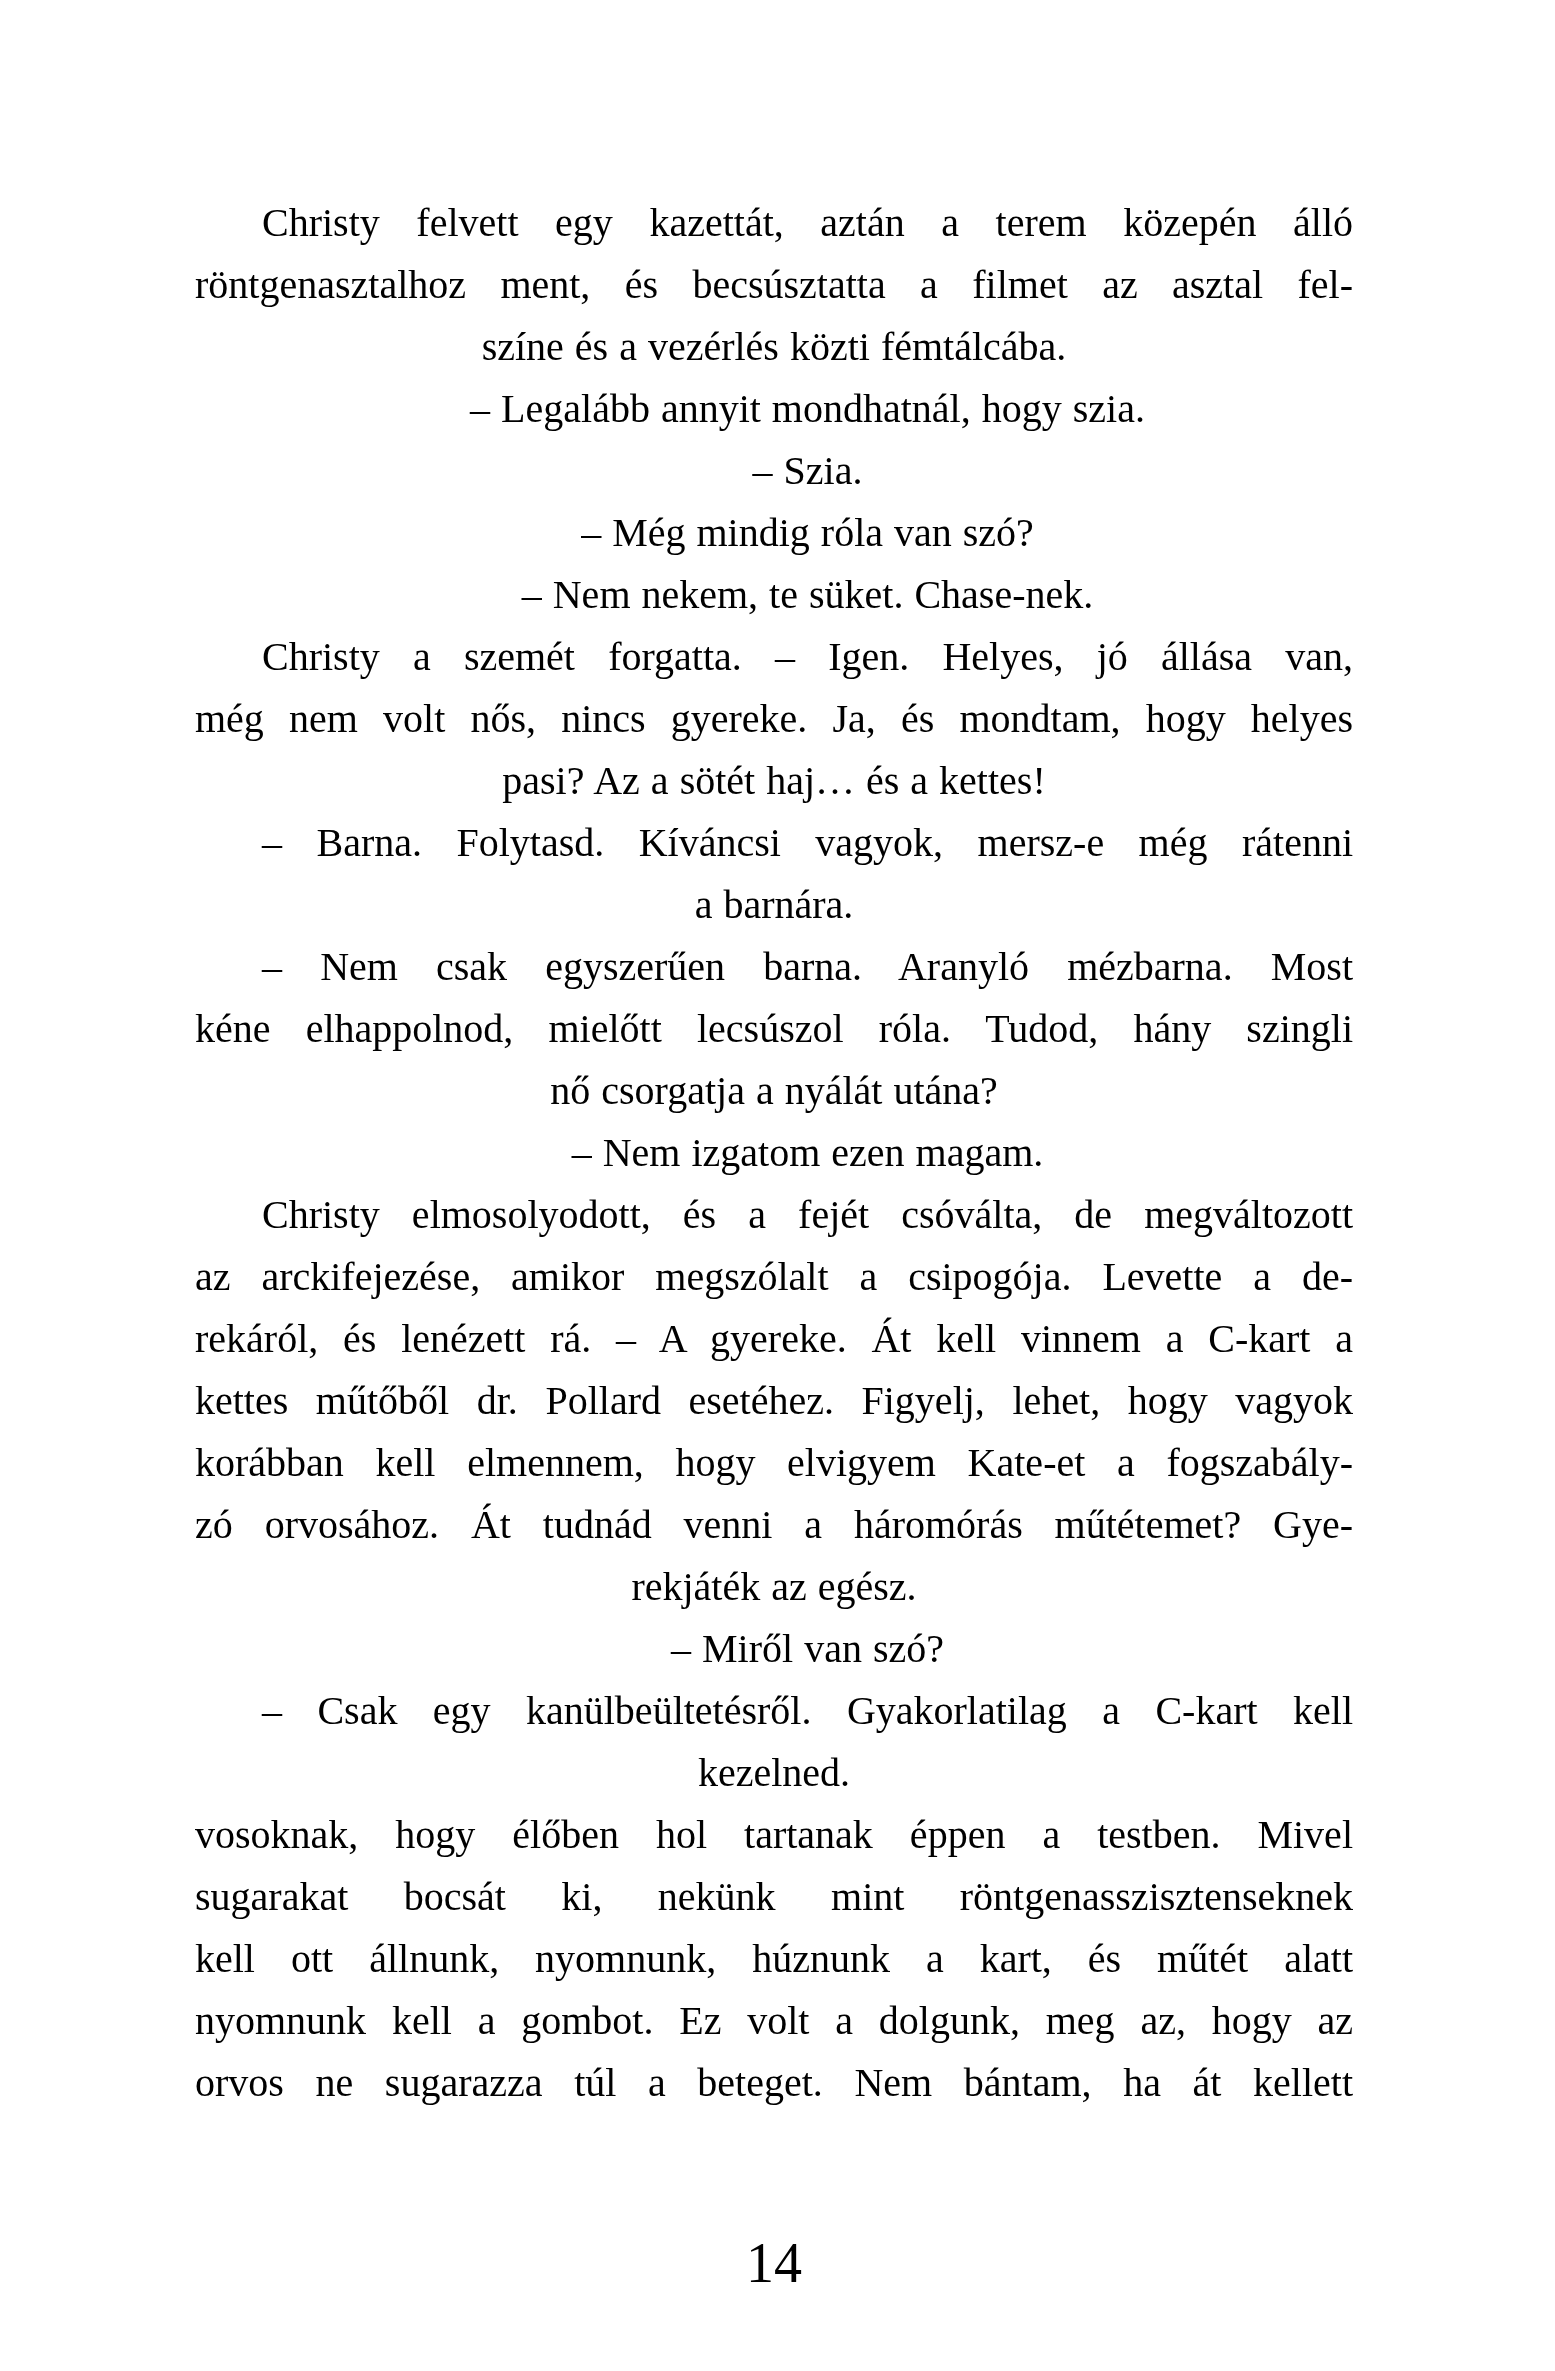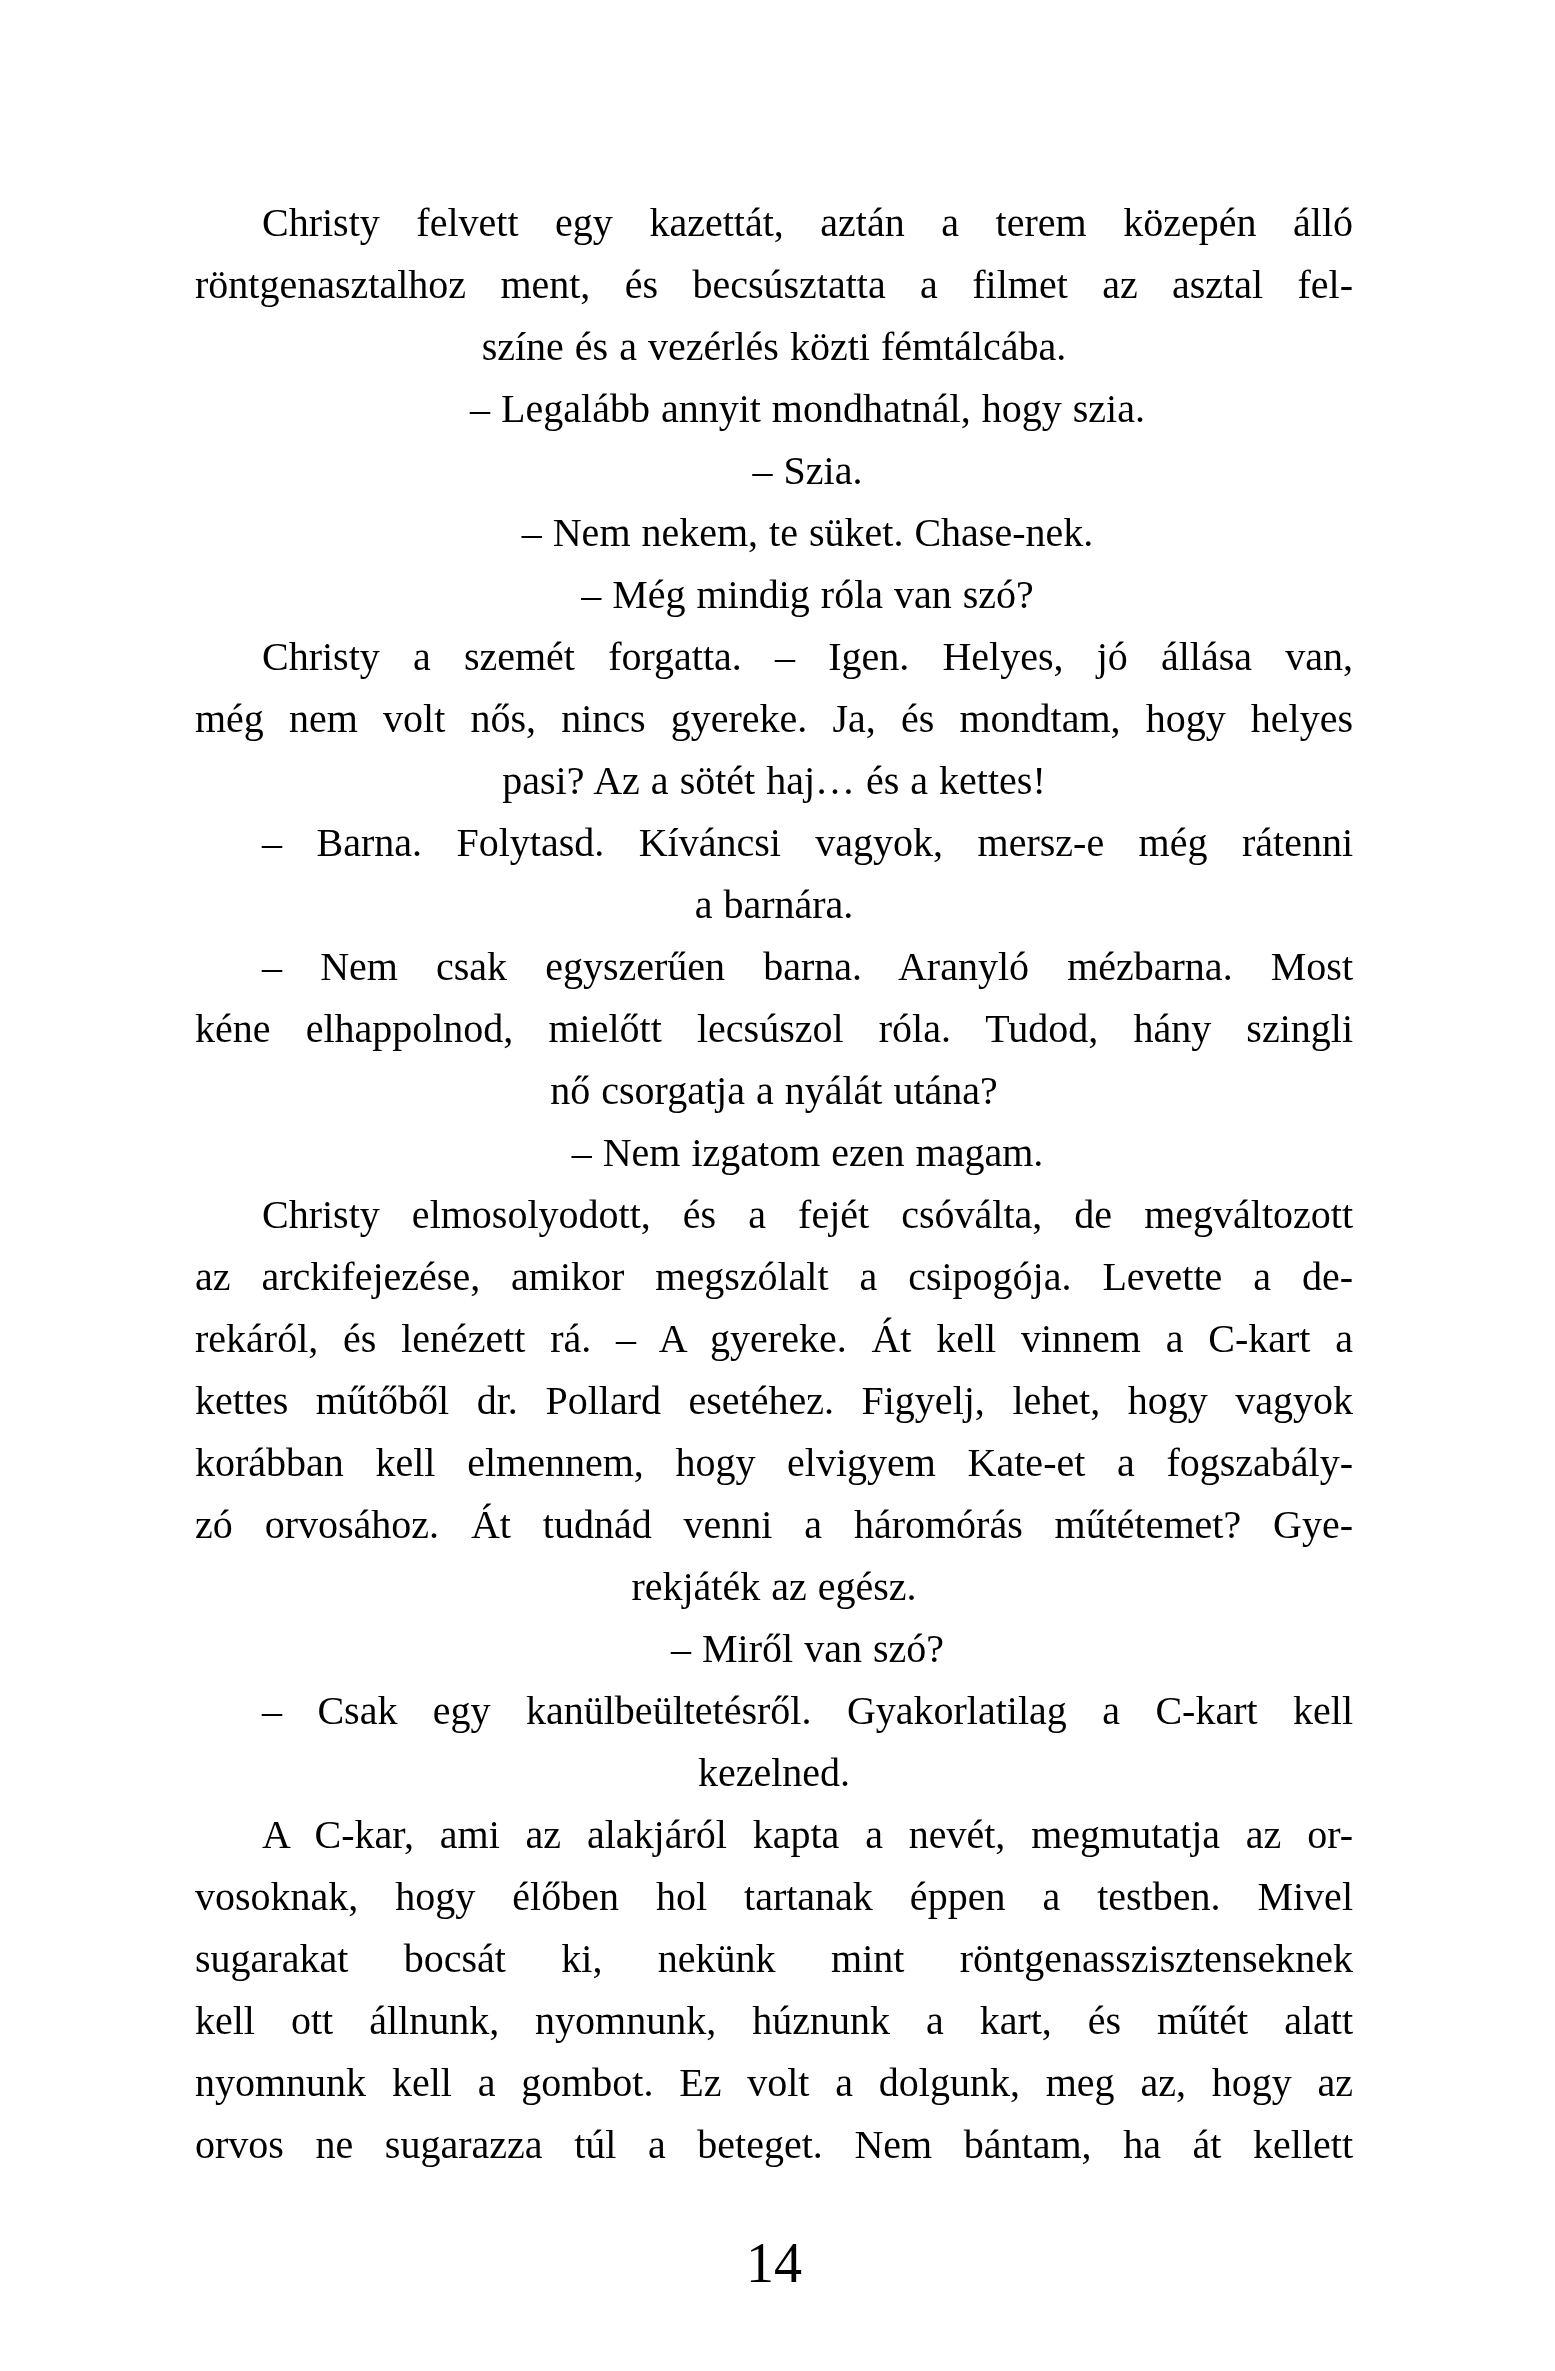--- a/index.html
+++ b/index.html
@@ -58,42 +58,41 @@
 </head>
 <body>
 
 <div class="page">
   <div class="text-block">
       <div class="line indent justify">Christy felvett egy kazettát, aztán a terem közepén álló</div>
       <div class="line justify">röntgenasztalhoz ment, és becsúsztatta a filmet az asztal fel-</div>
       <div class="line">színe és a vezérlés közti fémtálcába.</div>
       <div class="line indent">– Legalább annyit mondhatnál, hogy szia.</div>
       <div class="line indent">– Szia.</div>
+      <div class="line indent">– Még mindig róla van szó?</div>
       <div class="line indent">– Nem nekem, te süket. Chase-nek.</div>
-      <div class="line indent">– Még mindig róla van szó?</div>
       <div class="line indent justify">Christy a szemét forgatta. – Igen. Helyes, jó állása van,</div>
       <div class="line justify">még nem volt nős, nincs gyereke. Ja, és mondtam, hogy helyes</div>
       <div class="line">pasi? Az a sötét haj… és a kettes!</div>
       <div class="line indent justify">– Barna. Folytasd. Kíváncsi vagyok, mersz-e még rátenni</div>
       <div class="line">a barnára.</div>
       <div class="line indent justify">– Nem csak egyszerűen barna. Aranyló mézbarna. Most</div>
       <div class="line justify">kéne elhappolnod, mielőtt lecsúszol róla. Tudod, hány szingli</div>
       <div class="line">nő csorgatja a nyálát utána?</div>
       <div class="line indent">– Nem izgatom ezen magam.</div>
       <div class="line indent justify">Christy elmosolyodott, és a fejét csóválta, de megváltozott</div>
       <div class="line justify">az arckifejezése, amikor megszólalt a csipogója. Levette a de-</div>
       <div class="line justify">rekáról, és lenézett rá. – A gyereke. Át kell vinnem a C-kart a</div>
       <div class="line justify">kettes műtőből dr. Pollard esetéhez. Figyelj, lehet, hogy vagyok</div>
       <div class="line justify">korábban kell elmennem, hogy elvigyem Kate-et a fogszabály-</div>
       <div class="line justify">zó orvosához. Át tudnád venni a háromórás műtétemet? Gye-</div>
       <div class="line">rekjáték az egész.</div>
       <div class="line indent">– Miről van szó?</div>
       <div class="line indent justify">– Csak egy kanülbeültetésről. Gyakorlatilag a C-kart kell</div>
       <div class="line">kezelned.</div>
-      <div class="line indent justify">A C-kar, ami az alakjáról kapta a nevét, megmutatja az or-</div>
       <div class="line justify">vosoknak, hogy élőben hol tartanak éppen a testben. Mivel</div>
       <div class="line justify">sugarakat bocsát ki, nekünk mint röntgenasszisztenseknek</div>
       <div class="line justify">kell ott állnunk, nyomnunk, húznunk a kart, és műtét alatt</div>
       <div class="line justify">nyomnunk kell a gombot. Ez volt a dolgunk, meg az, hogy az</div>
       <div class="line justify">orvos ne sugarazza túl a beteget. Nem bántam, ha át kellett</div>
     </div>
   <div class="page-number">14</div>
 </div>
 
 

